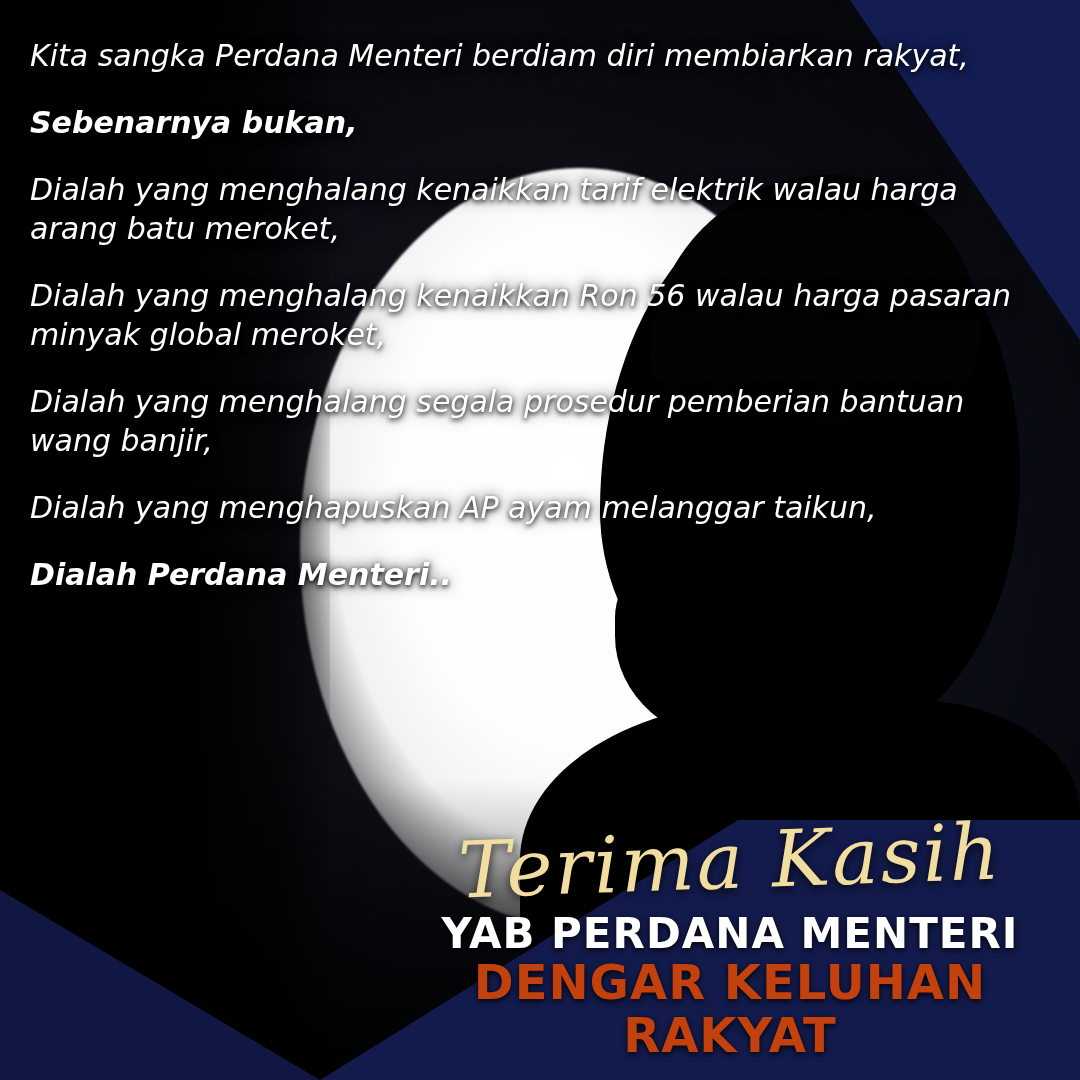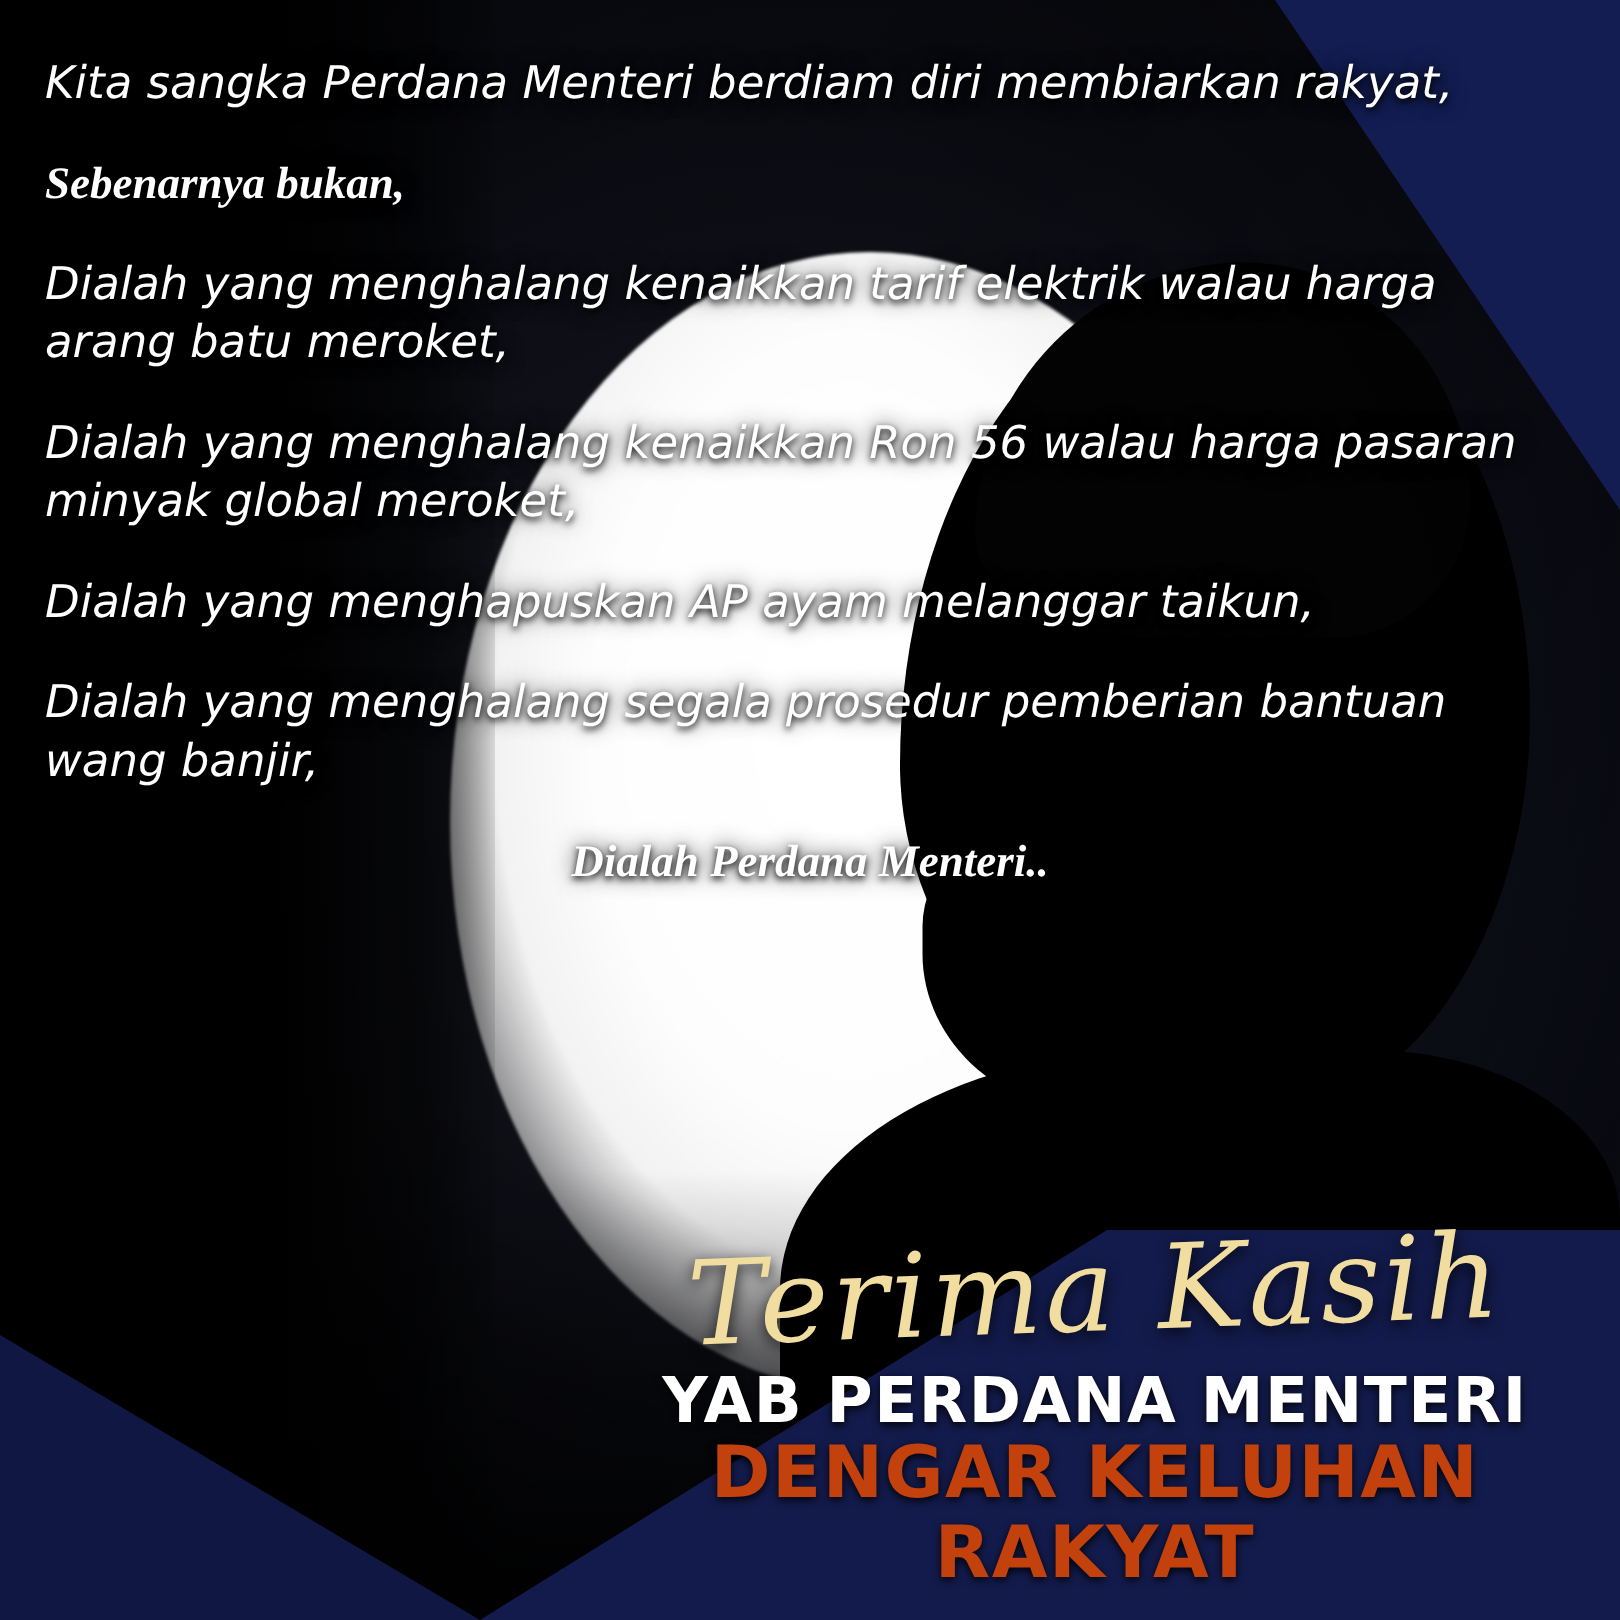--- a/index.html
+++ b/index.html
@@ -143,27 +143,26 @@
     color: #ffffff;
     font-family: "DejaVu Sans", sans-serif;
     font-style: italic;
     font-size: 30px;
     line-height: 1.3;
     text-shadow: 0 2px 5px rgba(0,0,0,0.95), 0 0 14px rgba(0,0,0,0.8);
   }
   .quote p {
     margin: 0 0 28px 0;
   }
-  .quote p:last-child { margin-bottom: 12px; text-align: center; }
+  .quote p:last-child { margin-bottom: 12px; }
   .lead {
     font-weight: normal;
   }
   .all-bold {
     font-weight: bold;
-    font-family: Liberation Serif, serif;
   }
 
   
   .brand {
     position: absolute;
     left: 400px;
     bottom: 18px;
     width: 660px;
     text-align: center;
   }
@@ -224,24 +223,24 @@
     <p class="all-bold">
       <span>Sebenarnya bukan,</span>
     </p>
     <p>
       <span class="lead">Dialah</span><span> yang menghalang kenaikkan tarif elektrik walau harga arang batu meroket,</span>
     </p>
     <p>
       <span class="lead">Dialah</span><span> yang menghalang kenaikkan Ron 56 walau harga pasaran minyak global meroket,</span>
     </p>
     <p>
+      <span class="lead">Dialah</span><span> yang menghalang segala prosedur pemberian bantuan wang banjir,</span>
+    </p>
+    <p>
       <span class="lead">Dialah</span><span> yang menghapuskan AP ayam melanggar taikun,</span>
-    </p>
-    <p>
-      <span class="lead">Dialah</span><span> yang menghalang segala prosedur pemberian bantuan wang banjir,</span>
     </p>
     <p class="all-bold">
       <span>Dialah Perdana Menteri..</span>
     </p>
   </div>
 
   <div class="brand">
     <div class="script">Terima Kasih</div>
     <div class="brand-line1">YAB PERDANA MENTERI</div>
     <div class="brand-line2">DENGAR KELUHAN RAKYAT</div>

